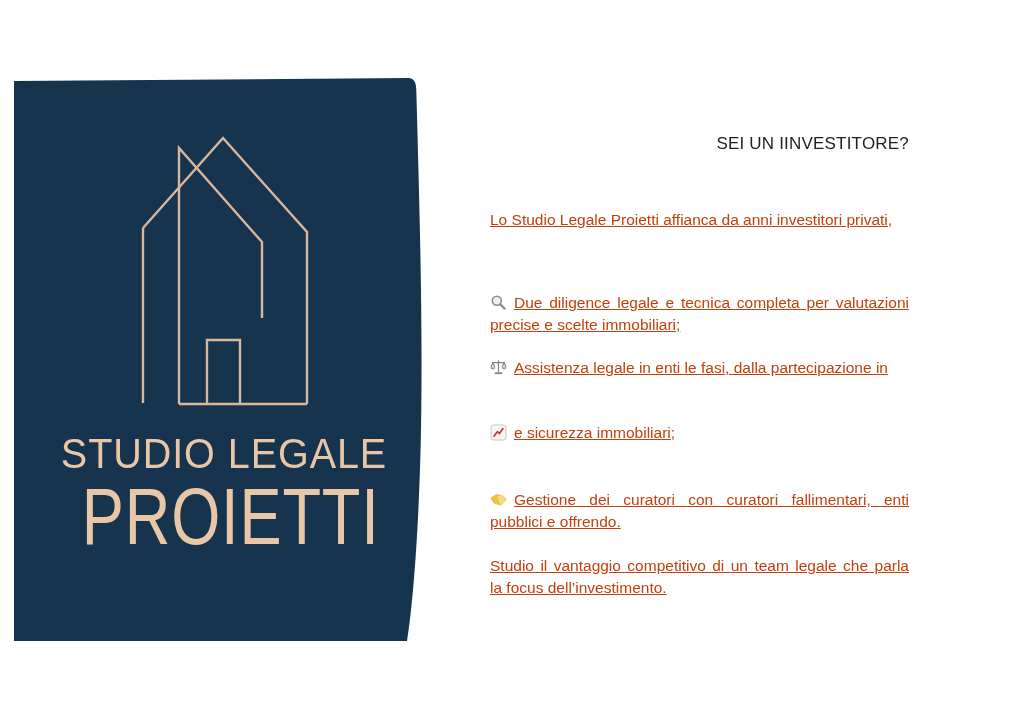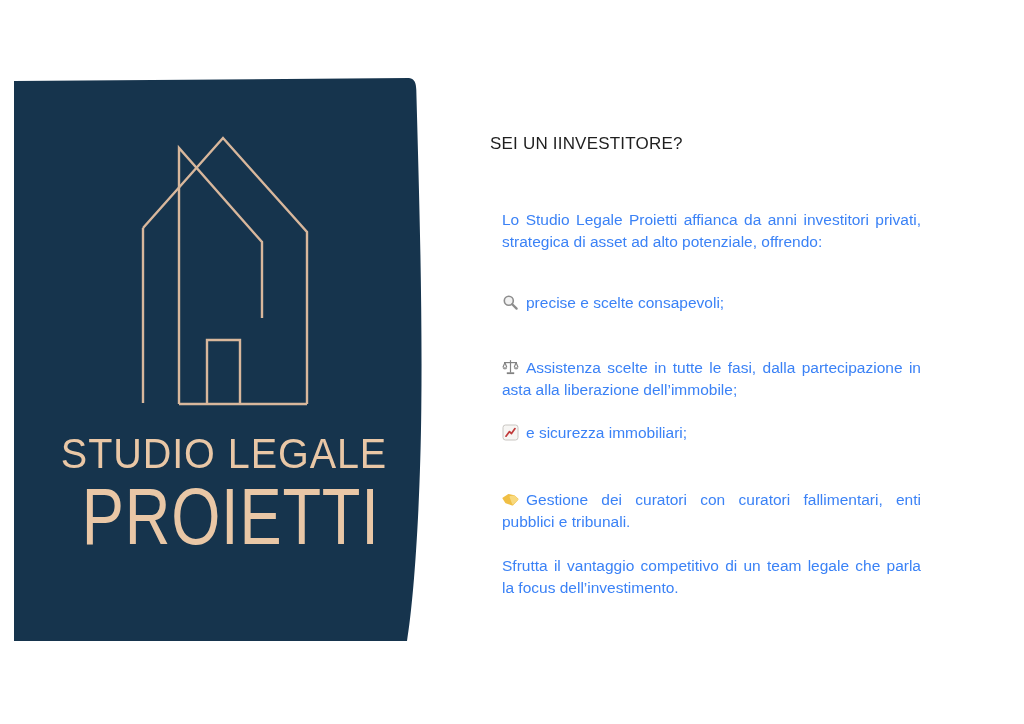--- a/index.html
+++ b/index.html
@@ -26,26 +26,26 @@
   }
   .brand-line2 {
     top: 477px; font-size: 80px; letter-spacing: 1px;
     transform: scaleX(0.79); transform-origin: 50% 0;
   }
 
   
   .right-col { position: absolute; left: 490px; top: 0; width: 419px; height: 724px; }
   .headline {
     position: absolute; left: 0; top: 134px; width: 419px;
-    text-align: left; font-size: 17px; line-height: 20px;
+    text-align: right; font-size: 17px; line-height: 20px;
     color: #1f1f1f; letter-spacing: 0.2px;
   }
   .para {
-    position: absolute; left: 12px; width: 419px;
-    font-size: 15.5px; line-height: 22px; color: #3b82f6;
+    position: absolute; left: 0; width: 419px;
+    font-size: 15.5px; line-height: 22px; color: #c2410c; text-decoration: underline;
   }
   .jline { text-align: justify; text-align-last: justify; }
   .jline:last-child { text-align-last: left; }
   .icon {
     float: left; width: 17px; height: 17px;
     margin: 2px 7px 0 0;
   }
   .icon svg { display: block; width: 17px; height: 17px; }
 </style>
 </head>
@@ -66,52 +66,51 @@
 
   <div class="brand-text brand-line1">STUDIO LEGALE</div>
   <div class="brand-text brand-line2">PROIETTI</div>
 
   <div class="right-col">
 
     <div class="headline">SEI UN IINVESTITORE?</div>
 
     <div class="para" style="top:209px">
         <div class="jline">Lo Studio Legale Proietti affianca da anni investitori privati,</div>
-        <div class="jline">strategica di asset ad alto potenziale, offrendo:</div>
       </div>
 
     <div class="para" style="top:292px">
       <span class="icon">
         <svg viewBox="0 0 17 17">
           <circle cx="6.8" cy="6.8" r="4.5" fill="#f2f2f2" stroke="#8d8d8d" stroke-width="1.6"></circle>
           <line x1="10.2" y1="10.2" x2="14.6" y2="14.6" stroke="#8d8d8d" stroke-width="2.3" stroke-linecap="round"></line>
         </svg>
       </span>
       <div>
-          <div class="jline">precise e scelte consapevoli;</div>
+          <div class="jline">Due diligence legale e tecnica completa per valutazioni</div>
+          <div class="jline">precise e scelte immobiliari;</div>
         </div>
     </div>
 
     <div class="para" style="top:357px">
       <span class="icon">
         <svg viewBox="0 0 17 17">
           <g stroke="#828282" fill="none" stroke-width="1.2">
             <line x1="8.5" y1="1.2" x2="8.5" y2="13.6"></line>
             <line x1="2" y1="3.6" x2="15" y2="3.6"></line>
             <path d="M2.9,3.6 L1,8.3 M2.9,3.6 L4.8,8.3"></path>
             <path d="M14.1,3.6 L12.2,8.3 M14.1,3.6 L16,8.3"></path>
             <line x1="4.8" y1="14.2" x2="12.2" y2="14.2" stroke-width="1.8"></line>
           </g>
           <path d="M0.6,8.3 a2.3,2.3 0 0 0 4.6,0 Z" fill="#9a9a9a"></path>
           <path d="M11.8,8.3 a2.3,2.3 0 0 0 4.6,0 Z" fill="#9a9a9a"></path>
         </svg>
       </span>
       <div>
-          <div class="jline">Assistenza scelte in tutte le fasi, dalla partecipazione in</div>
-          <div class="jline">asta alla liberazione dell’immobile;</div>
+          <div class="jline">Assistenza legale in enti le fasi, dalla partecipazione in</div>
         </div>
     </div>
 
     <div class="para" style="top:422px">
       <span class="icon">
         <svg viewBox="0 0 17 17">
           <rect x="1" y="1" width="15" height="15" rx="2.5" fill="#f7f6f4" stroke="#c9c6c2" stroke-width="1"></rect>
           <polyline points="4,12.2 7.5,7.6 9.5,9.6 13,4.6" fill="none" stroke="#c13a3a" stroke-width="1.7" stroke-linecap="round" stroke-linejoin="round"></polyline>
         </svg>
       </span>
@@ -122,23 +121,23 @@
 
     <div class="para" style="top:489px">
       <span class="icon">
         <svg viewBox="0 0 17 17">
           <path d="M1.5,7.3 L6.5,4.1 L12,5.3 L15.4,8.3 L10.4,13.6 L4,11.2 Z" fill="#f0bf45" stroke="#f0bf45" stroke-width="2" stroke-linejoin="round"></path>
           <path d="M8.2,5.8 L12,5.3 L15.4,8.3 L10.8,12.8 Z" fill="#f8d97e" stroke="#f8d97e" stroke-width="1.4" stroke-linejoin="round"></path>
         </svg>
       </span>
       <div>
           <div class="jline">Gestione dei curatori con curatori fallimentari, enti</div>
-          <div class="jline">pubblici e tribunali.</div>
+          <div class="jline">pubblici e offrendo.</div>
         </div>
     </div>
 
     <div class="para" style="top:555px">
-        <div class="jline">Sfrutta il vantaggio competitivo di un team legale che parla</div>
+        <div class="jline">Studio il vantaggio competitivo di un team legale che parla</div>
         <div class="jline">la focus dell’investimento.</div>
       </div>
 
   </div>
 </div>
 
 </body></html>

